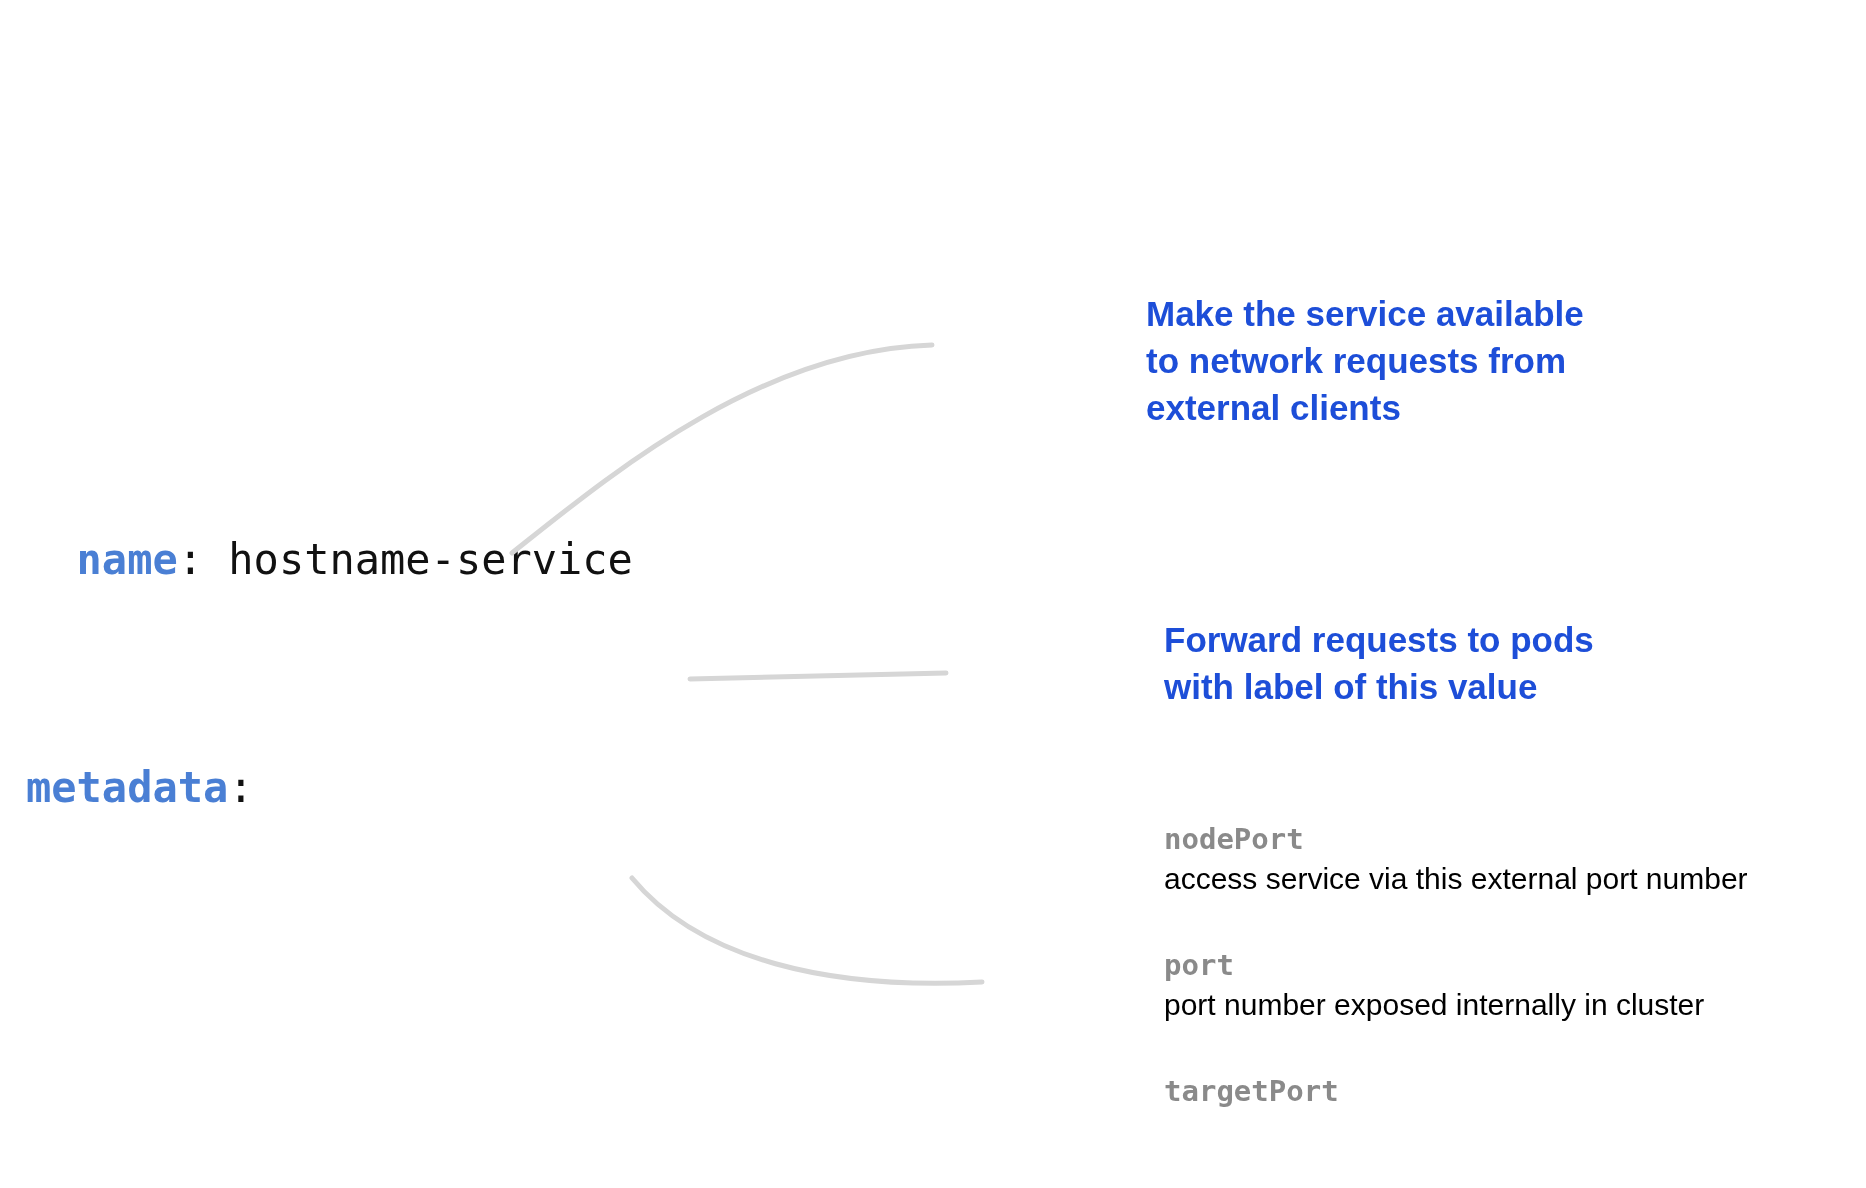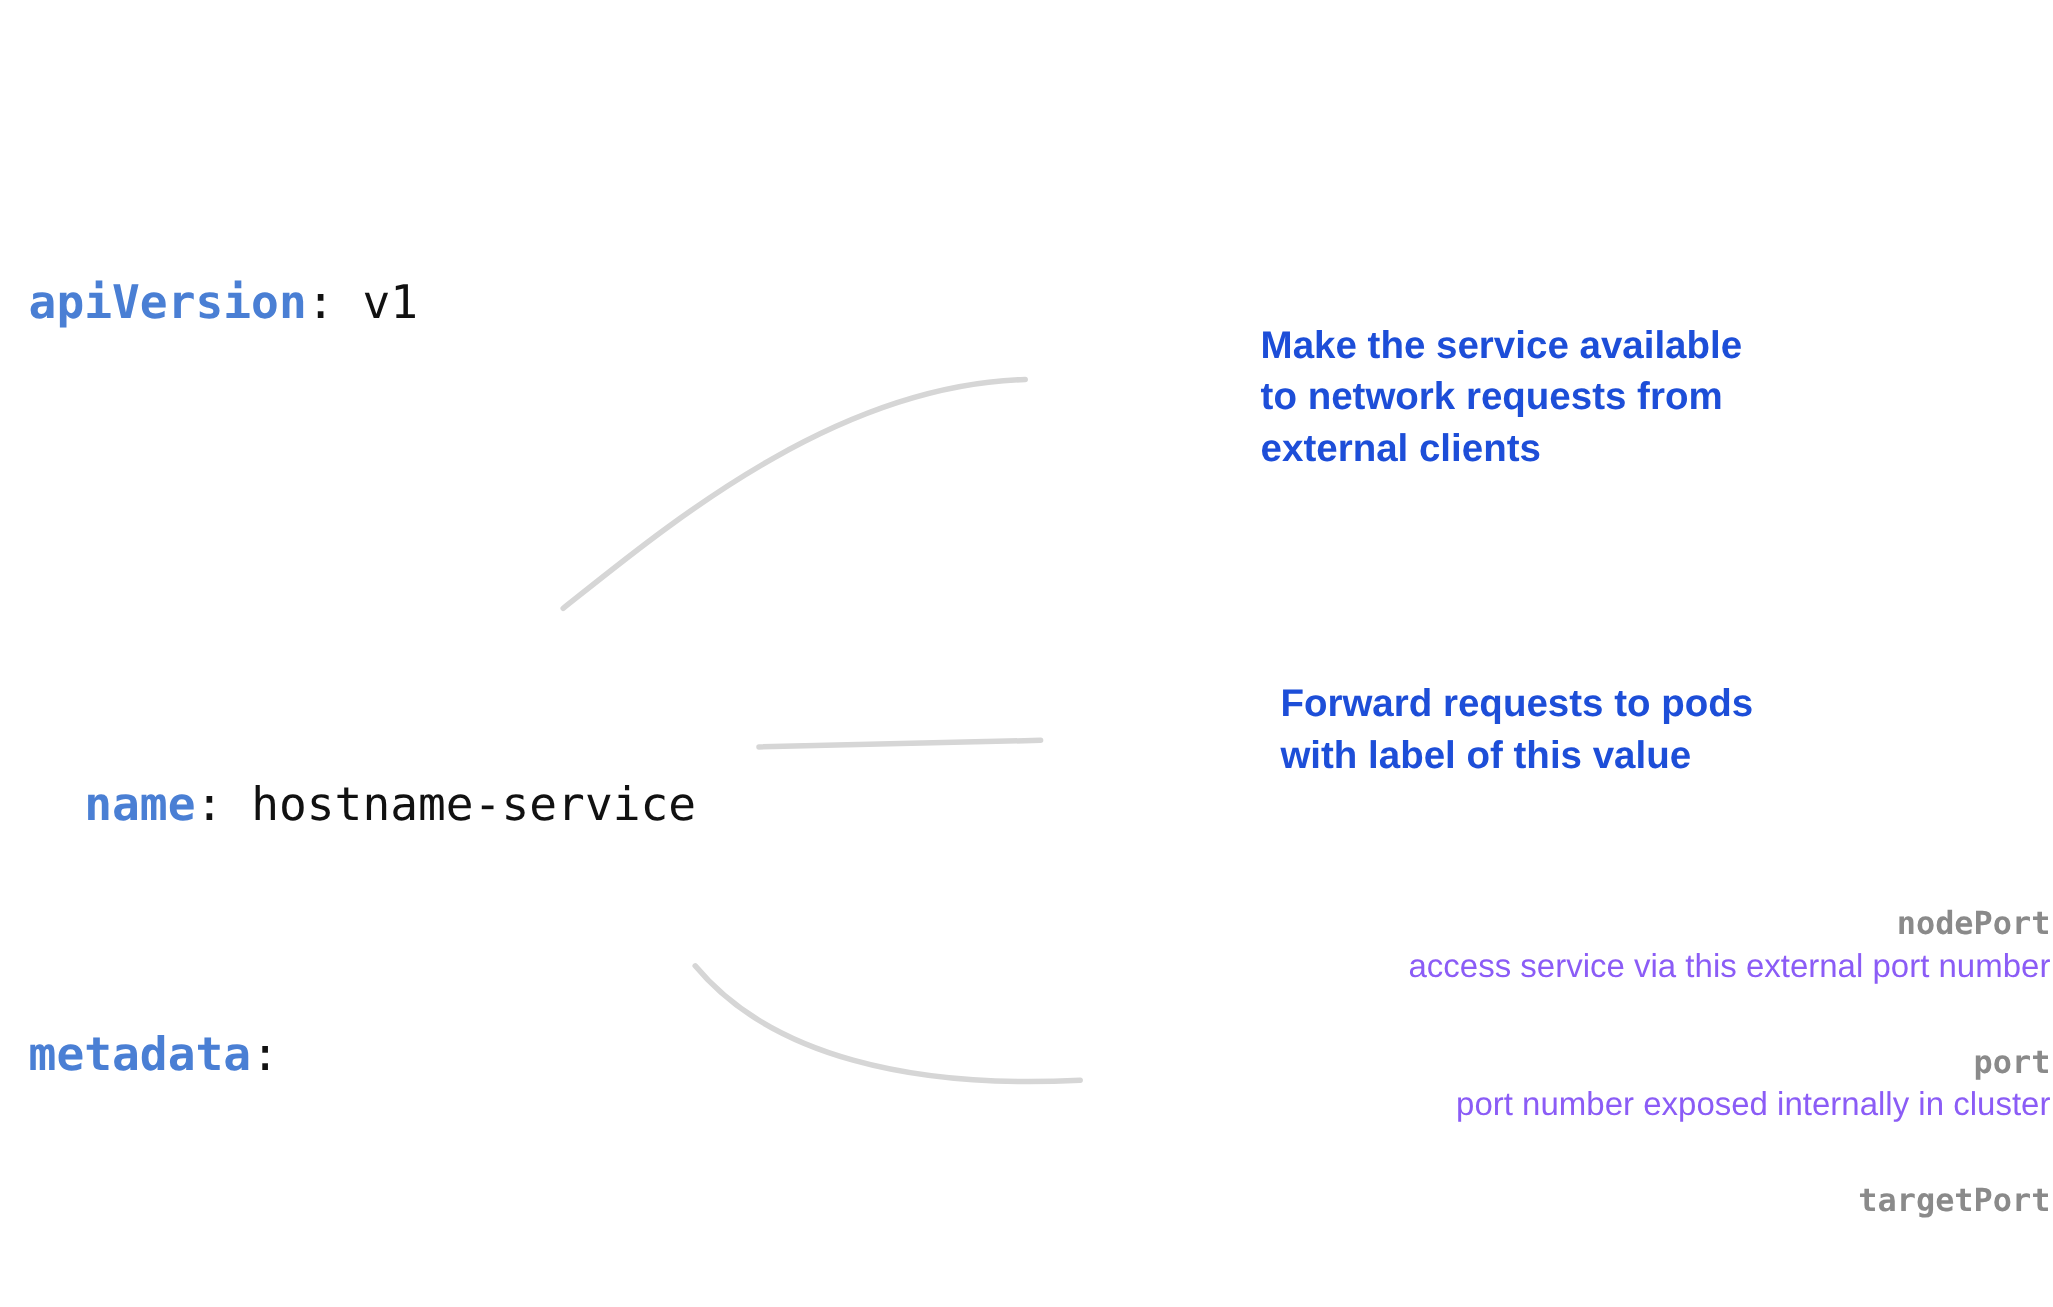--- a/index.html
+++ b/index.html
@@ -58,46 +58,44 @@
     font-family: "Liberation Sans", sans-serif;
     font-weight: bold;
     font-size: 35px;
     line-height: 47px;
     color: #1d4ed8;
     white-space: pre-line;
   }
   .note-group {
     position: absolute;
     font-family: "Liberation Sans", sans-serif;
-    text-align: right;
   }
   .note-term {
     font-family: "DejaVu Sans Mono", monospace;
     font-weight: bold;
     font-size: 29px;
     line-height: 38px;
     color: #8a8a8a;
     display: block;
   }
   .note-desc {
     font-family: "Liberation Sans", sans-serif;
     font-weight: normal;
     font-size: 30px;
     line-height: 42px;
-    color: #8b5cf6;
+    color: #000000;
     display: block;
   }
 </style>
 </head>
 <body>
 
 <div id="yaml-block">
 
 
-  <div class="yline"><span class="k">apiVersion</span><span class="pn">: </span><span class="val">v1</span></div>
 
   <div class="yline">&nbsp;</div>
 
   <div class="yline">  <span class="k">name</span><span class="pn">: </span><span class="val">hostname-service</span></div>
 
   <div class="yline"><span class="k">metadata</span><span class="pn">:</span></div>
 
   
 
   

